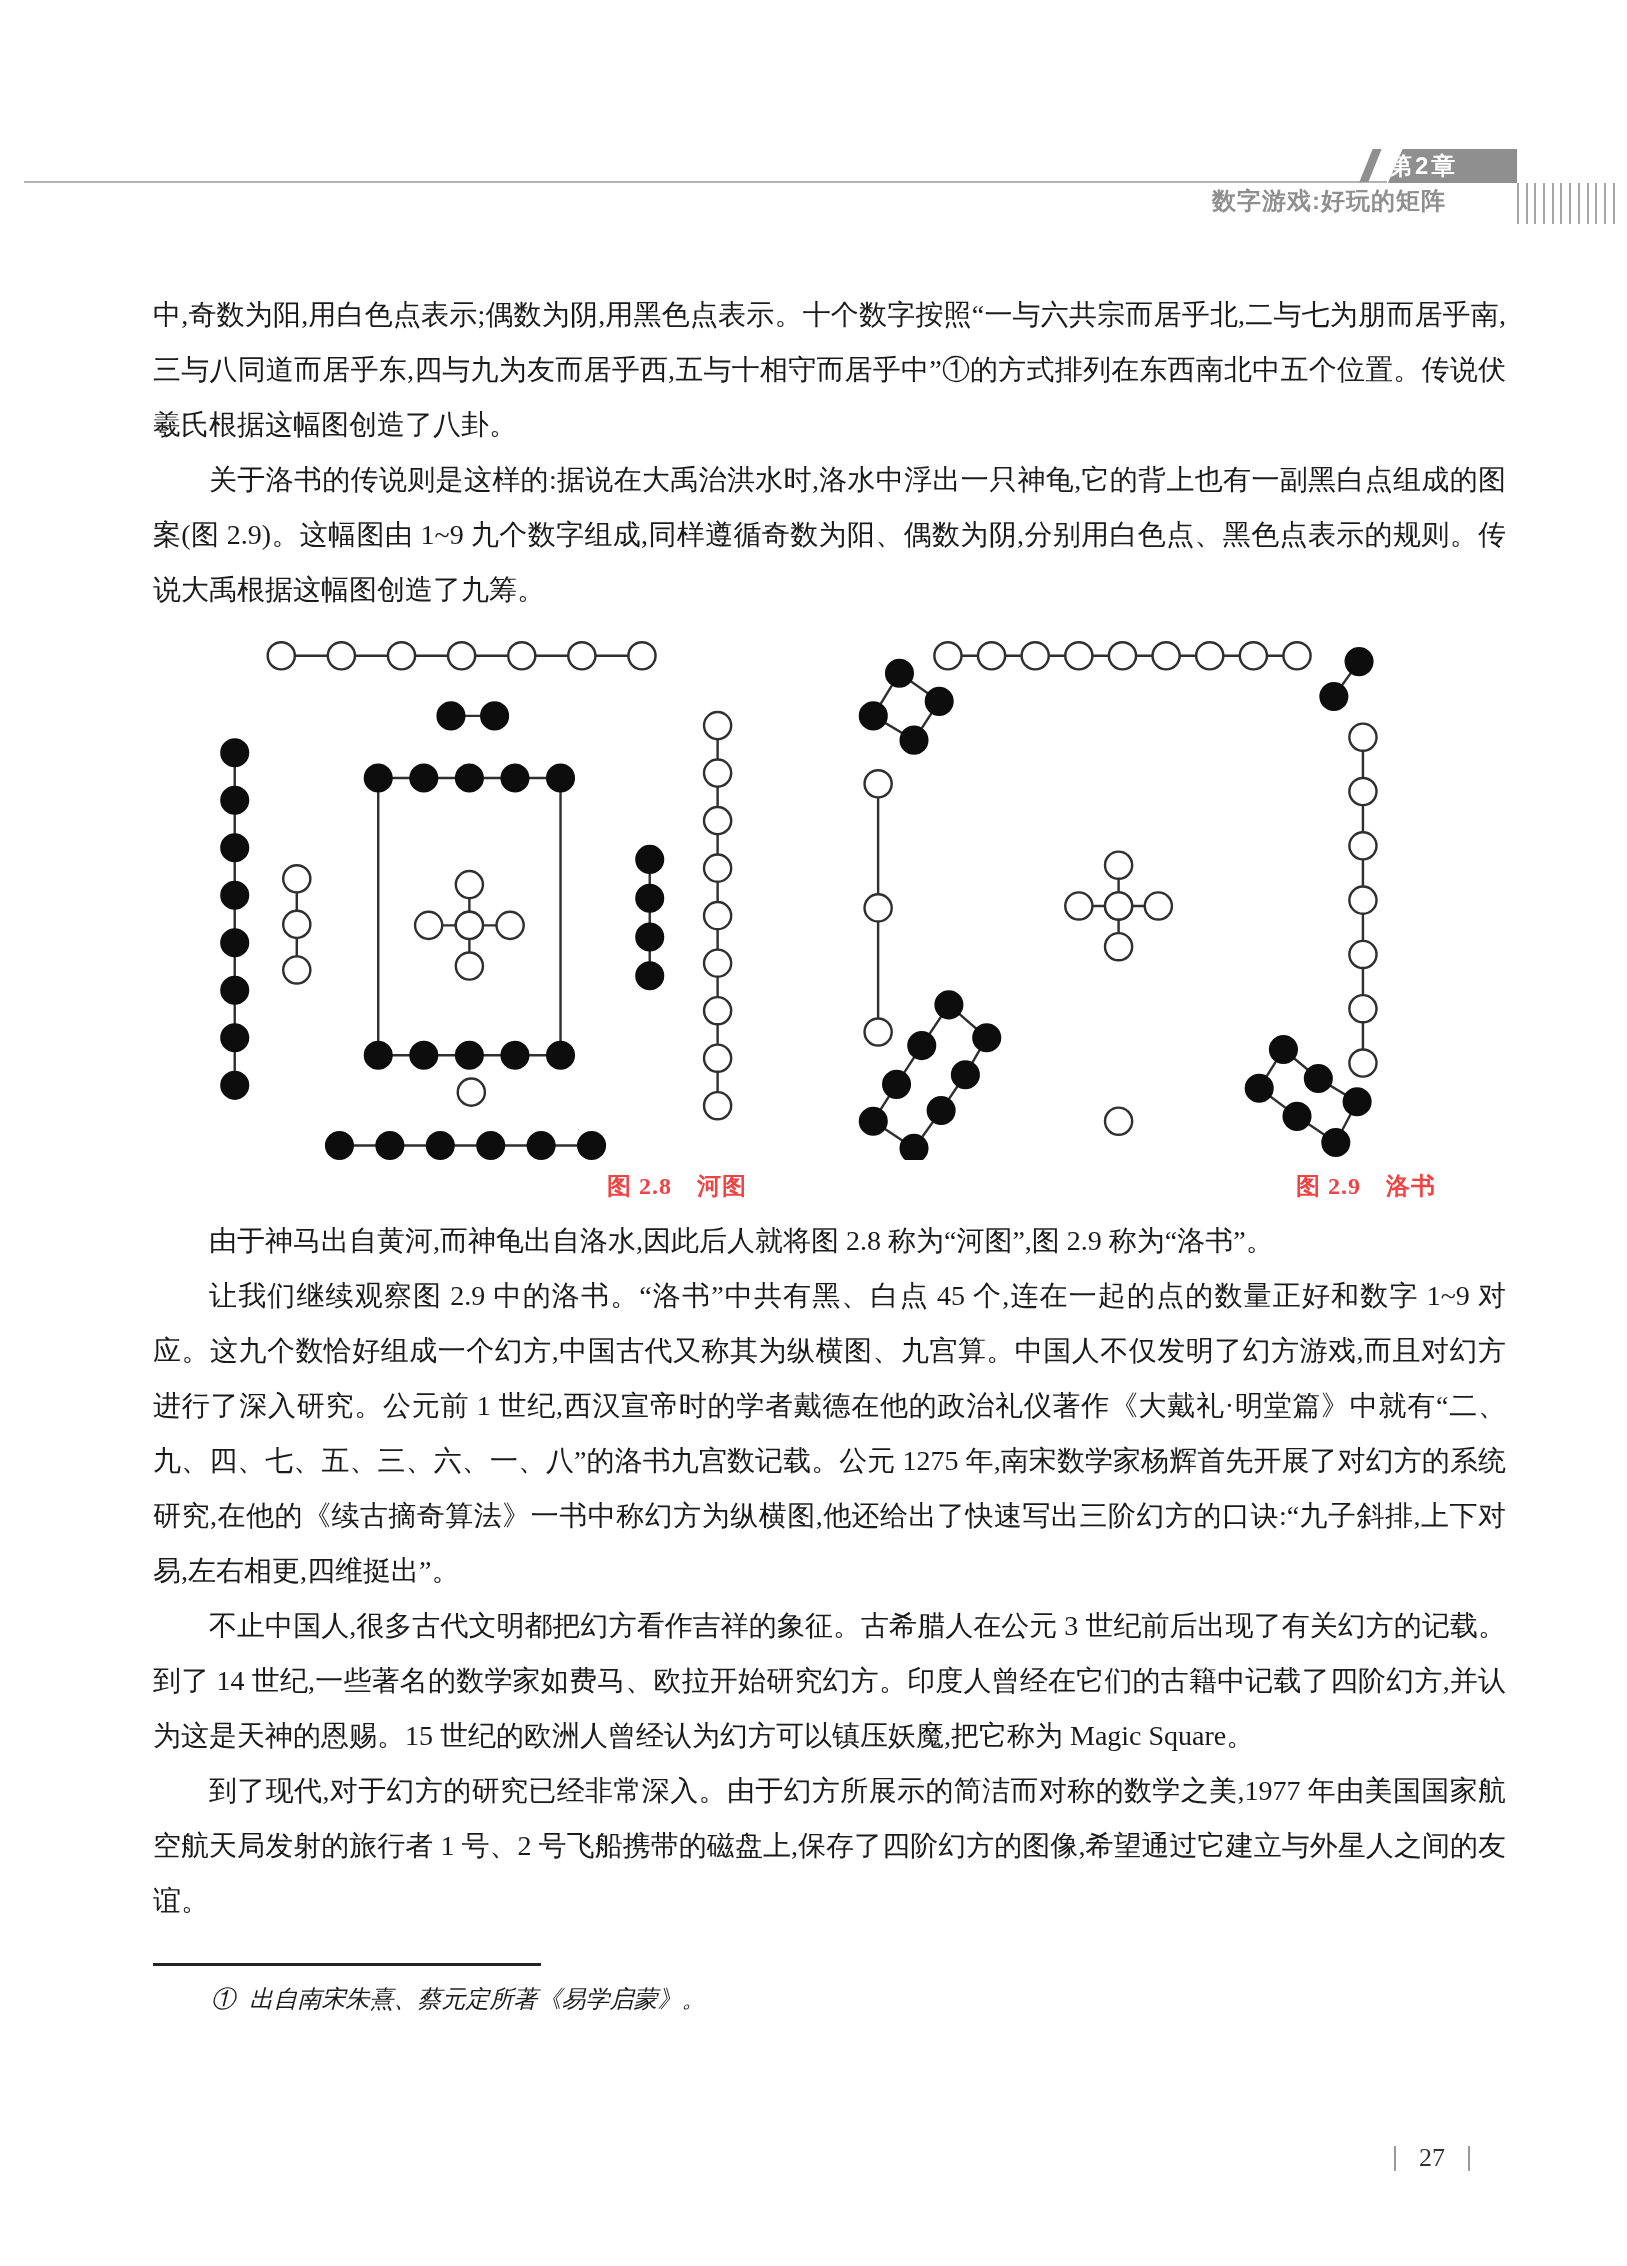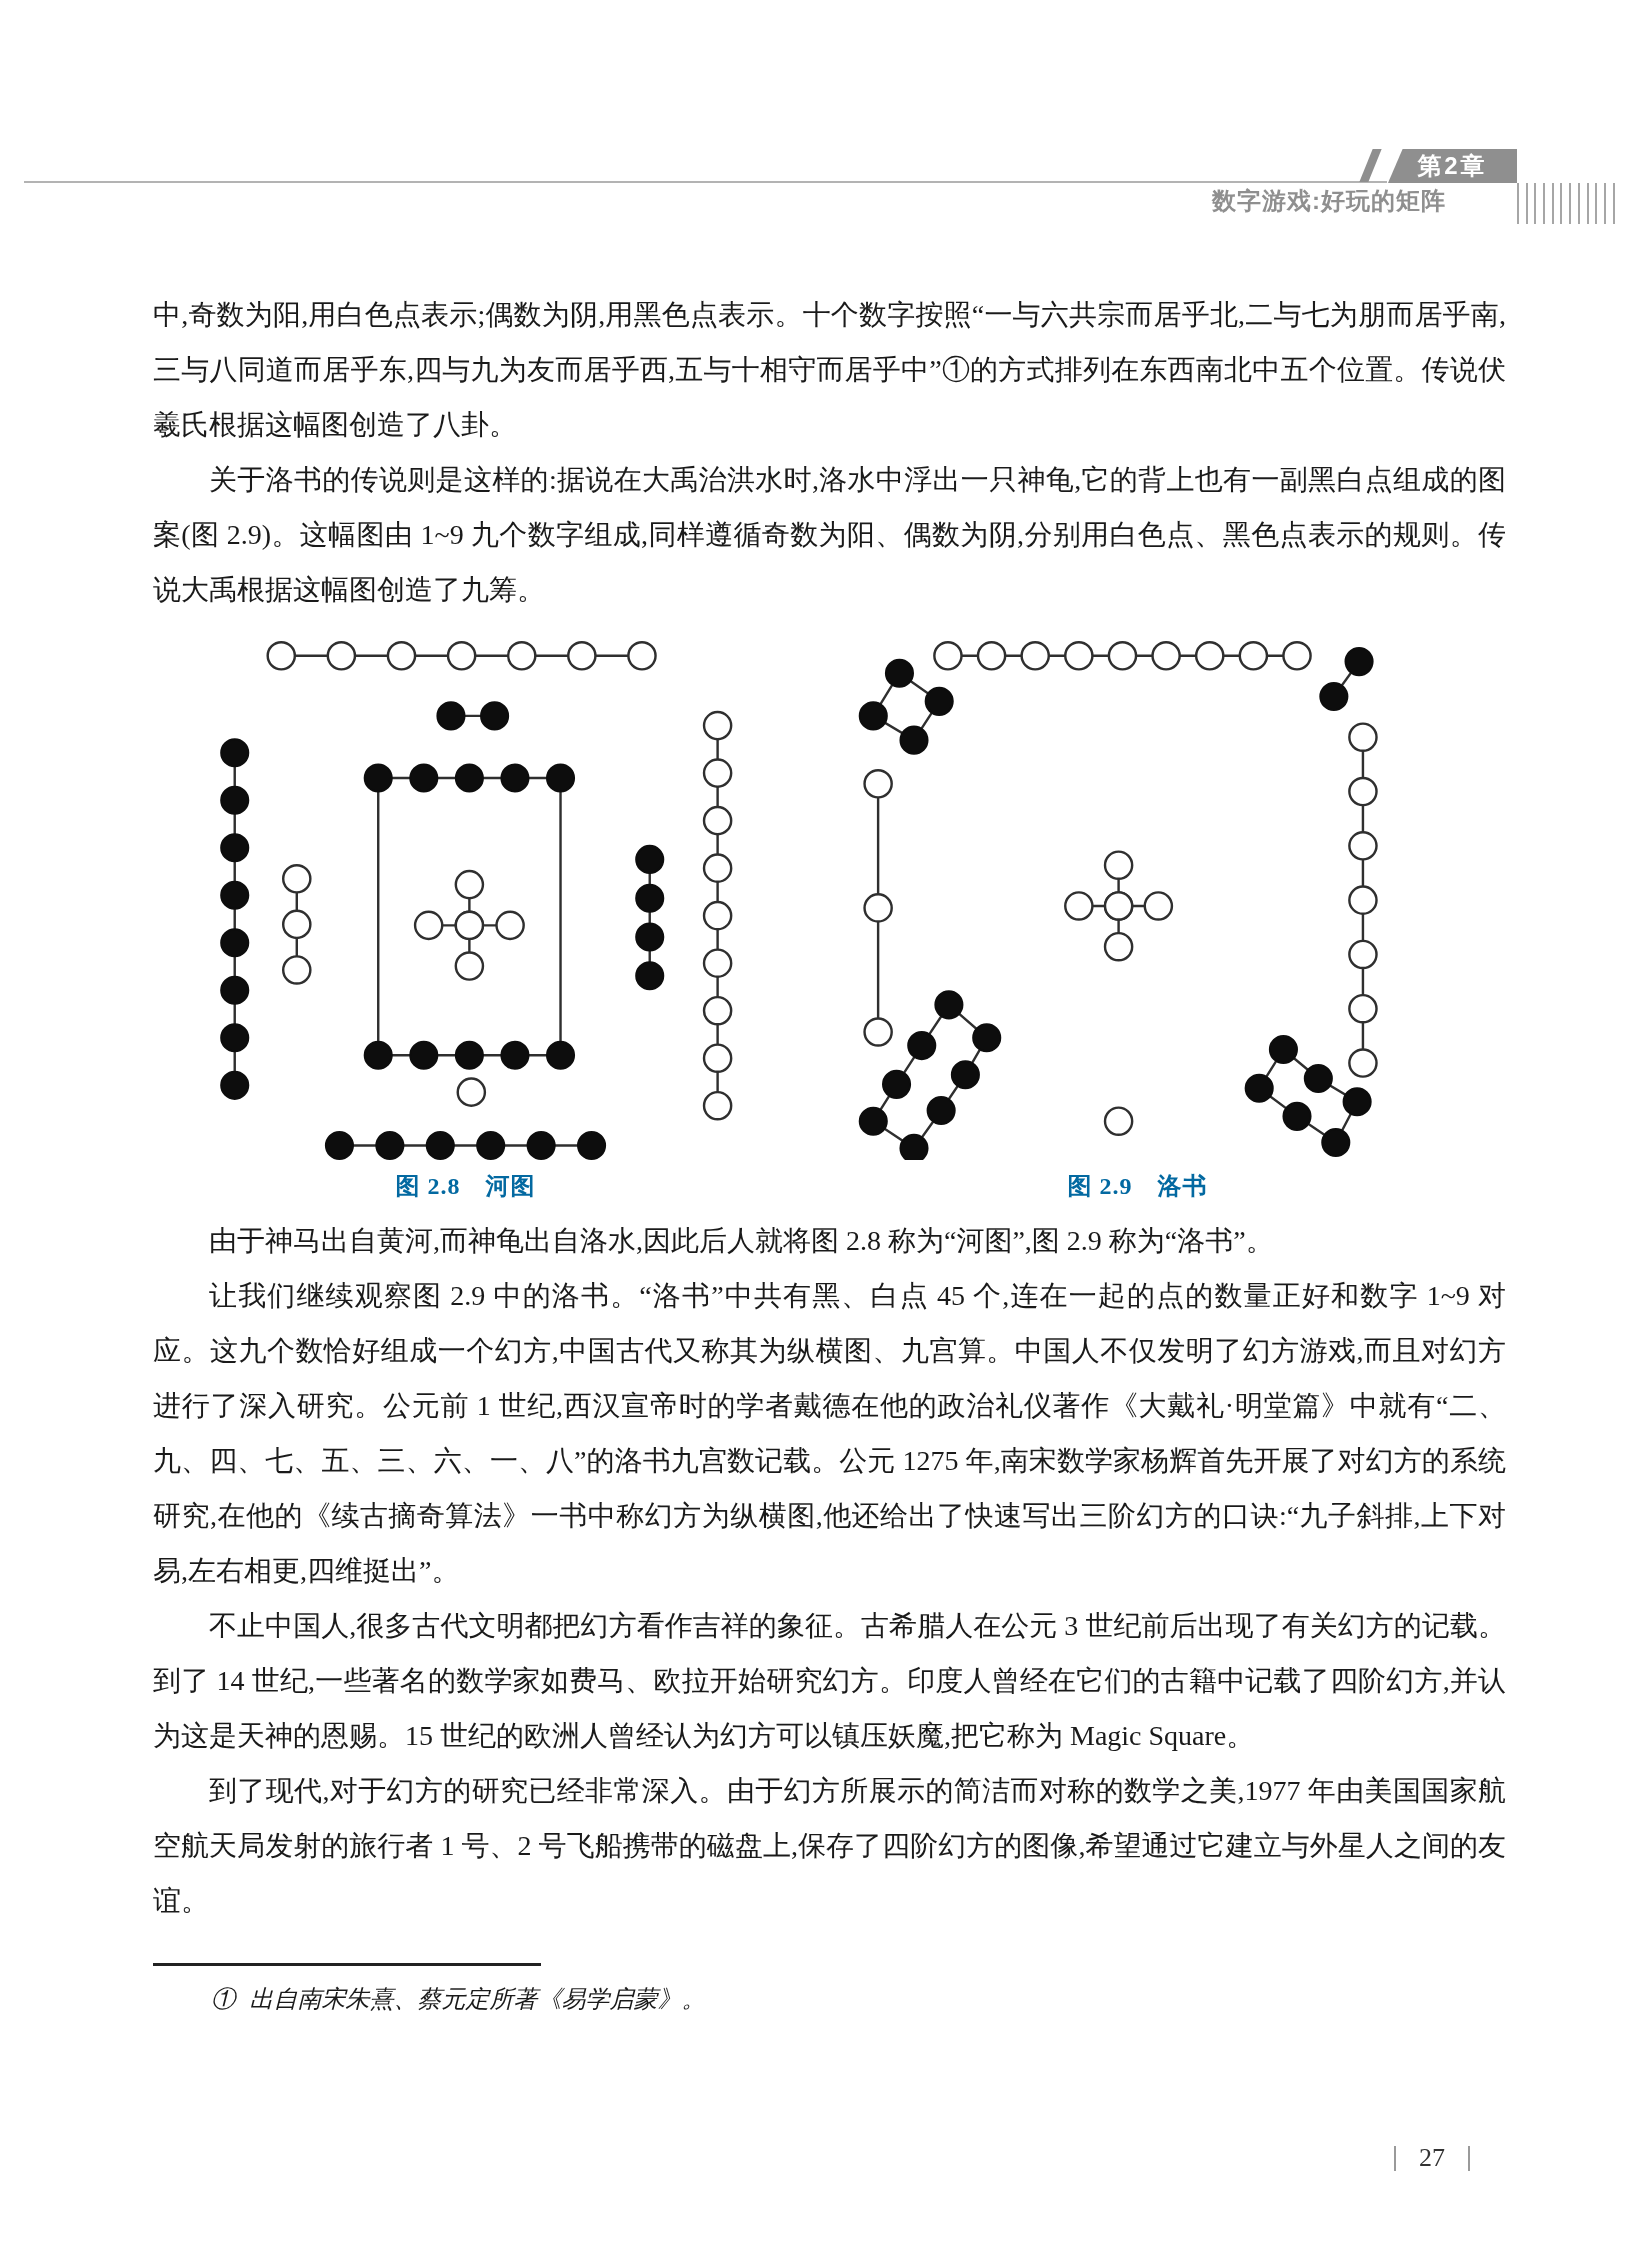--- a/index.html
+++ b/index.html
@@ -8,21 +8,21 @@
     background:#ffffff;overflow:hidden;
     font-family:"Liberation Serif","DejaVu Serif",serif;color:#1a1a1a;
   }
   
   .header-rule{position:absolute;top:181px;left:24px;width:1363px;height:1.9px;background:#b3b3b3;}
   .badge-stripe{position:absolute;top:149px;left:1366px;width:8.7px;height:33px;background:#8f8f8f;transform:skewX(-22deg);}
   .chapter-badge{
     position:absolute;top:149px;left:1388px;width:129px;height:34px;background:#8f8f8f;
     clip-path:polygon(14.6px 0,100% 0,100% 100%,0 100%);
     color:#ffffff;font-family:"Liberation Sans","DejaVu Sans",sans-serif;
-    font-weight:bold;font-size:24px;line-height:34px;text-align:center;letter-spacing:2.9px;
+    font-weight:bold;font-size:24px;line-height:34px;letter-spacing:2.9px;
   }
   .section-title{
     position:absolute;top:187px;right:181px;height:27px;
     font-family:"Liberation Sans","DejaVu Sans",sans-serif;
     font-weight:bold;font-size:24px;line-height:27px;color:#8f8f8f;letter-spacing:1px;
   }
   .header-hatch{
     position:absolute;top:183px;left:1517px;width:103px;height:41px;
     background:repeating-linear-gradient(90deg,#a6a6a6 0 1.9px,transparent 1.9px 8.7px);
   }
@@ -33,22 +33,22 @@
     font-family:"Liberation Serif","DejaVu Serif",serif;color:#1a1a1a;
   }
   .main p.indent{text-indent:2em;}
   
   .figures-row{position:relative;height:588px;margin:0 0 7.8px 0;}
   .fig{position:absolute;top:0;margin:0;}
   .fig-hetu{left:31px;width:563px;}
   .fig-luoshu{left:686px;width:597px;}
   .fig svg{display:block;}
   .fig figcaption{
-    text-align:center;margin-top:9.7px;font-size:24px;font-weight:bold;
-    font-family:"Liberation Serif","DejaVu Serif",serif;color:#0369a1;letter-spacing:1px;
+    text-align:right;margin-top:9.7px;font-size:24px;font-weight:bold;
+    font-family:"Liberation Serif","DejaVu Serif",serif;color:#ef4444;letter-spacing:1px;
   }
   .fig line,.fig polyline,.fig polygon{stroke:#2f2f2f;stroke-width:2.5;fill:none;}
   .fig circle.black{fill:#0d0d0d;stroke:#0d0d0d;stroke-width:2;}
   .fig circle.white{fill:#ffffff;stroke:#2f2f2f;stroke-width:2.5;}
   
   .footnote-rule{width:388px;height:2.9px;background:#222222;margin-top:35px;}
   .footnote{
     margin:15.5px 0 0 58px;font-size:24px;line-height:39px;font-style:italic;
     font-family:Liberation Mono, monospace;color:#1a1a1a;
   }

